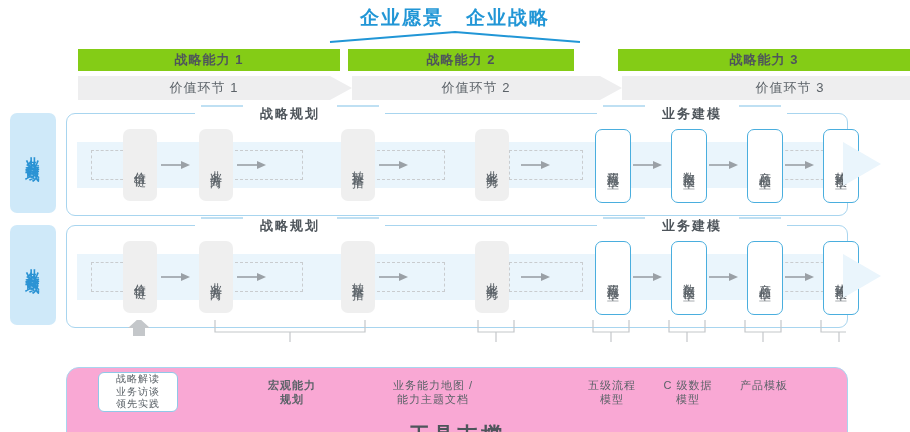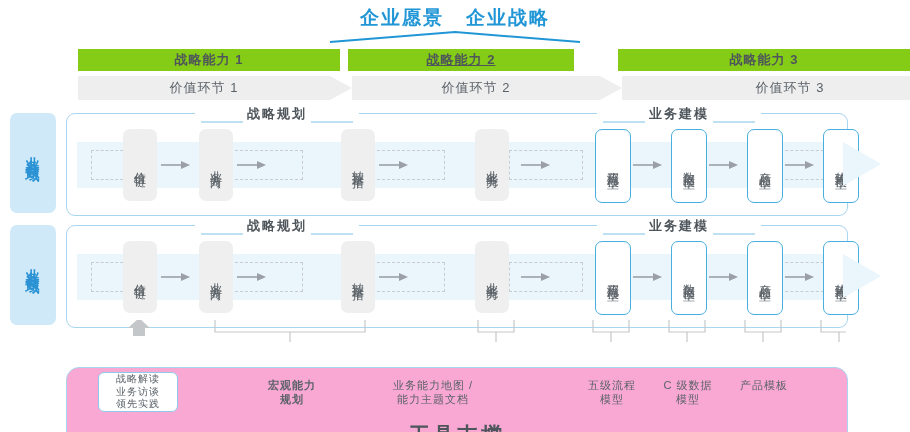--- a/index.html
+++ b/index.html
@@ -39,21 +39,21 @@
   .side span{writing-mode:vertical-rl;font-size:14px;font-weight:bold;
     color:#2b93d4;letter-spacing:4px;line-height:1;}
 
   
   .row{position:absolute;left:66px;width:780px;border:1px solid #a8d5ef;
     border-radius:9px;background:#ffffff;}
 
   .band{position:absolute;left:10px;right:-2px;height:46px;background:#eaf5fc;}
   .bandtip{position:absolute;width:40px;height:92px;}
 
-  .sec{position:absolute;display:flex;align-items:flex-end;gap:4px;
+  .sec{position:absolute;display:flex;align-items:flex-start;gap:17px;
     background:#ffffff;padding:0 6px;}
   .sec .ln{width:42px;height:2px;background:#bfe0f3;}
   .sec .tx{font-size:13px;font-weight:bold;color:#4e555b;letter-spacing:2px;white-space:nowrap;}
 
   .track{position:absolute;height:30px;border:1px dashed #c9cccf;box-sizing:border-box;}
 
   .bx{position:absolute;width:34px;height:72px;border-radius:7px;
     display:flex;align-items:center;justify-content:center;}
   .bx span{writing-mode:vertical-rl;font-size:12px;color:#5b6268;
     letter-spacing:2px;line-height:1;}
@@ -86,21 +86,21 @@
   </div>
 
   <svg class="tent" viewBox="0 0 910 14">
     <polyline points="330,12 455,2 580,12" fill="none" stroke="#2196d6" stroke-width="2"></polyline>
   </svg>
 
   <div class="cap-row">
     <div class="cap" style="left:0px;width:262px;">
         <span>战略能力 1</span>
       </div>
-    <div class="cap" style="left:270px;width:226px;text-decoration:underline;">
+    <div class="cap" style="left:270px;width:226px;">
         <span>战略能力 2</span>
       </div>
     <div class="cap" style="left:540px;width:292px;">
         <span>战略能力 3</span>
       </div>
   </div>
 
   <div class="vc-row">
     <div class="vc-bar" style="left:0;width:832px;"></div>
 

